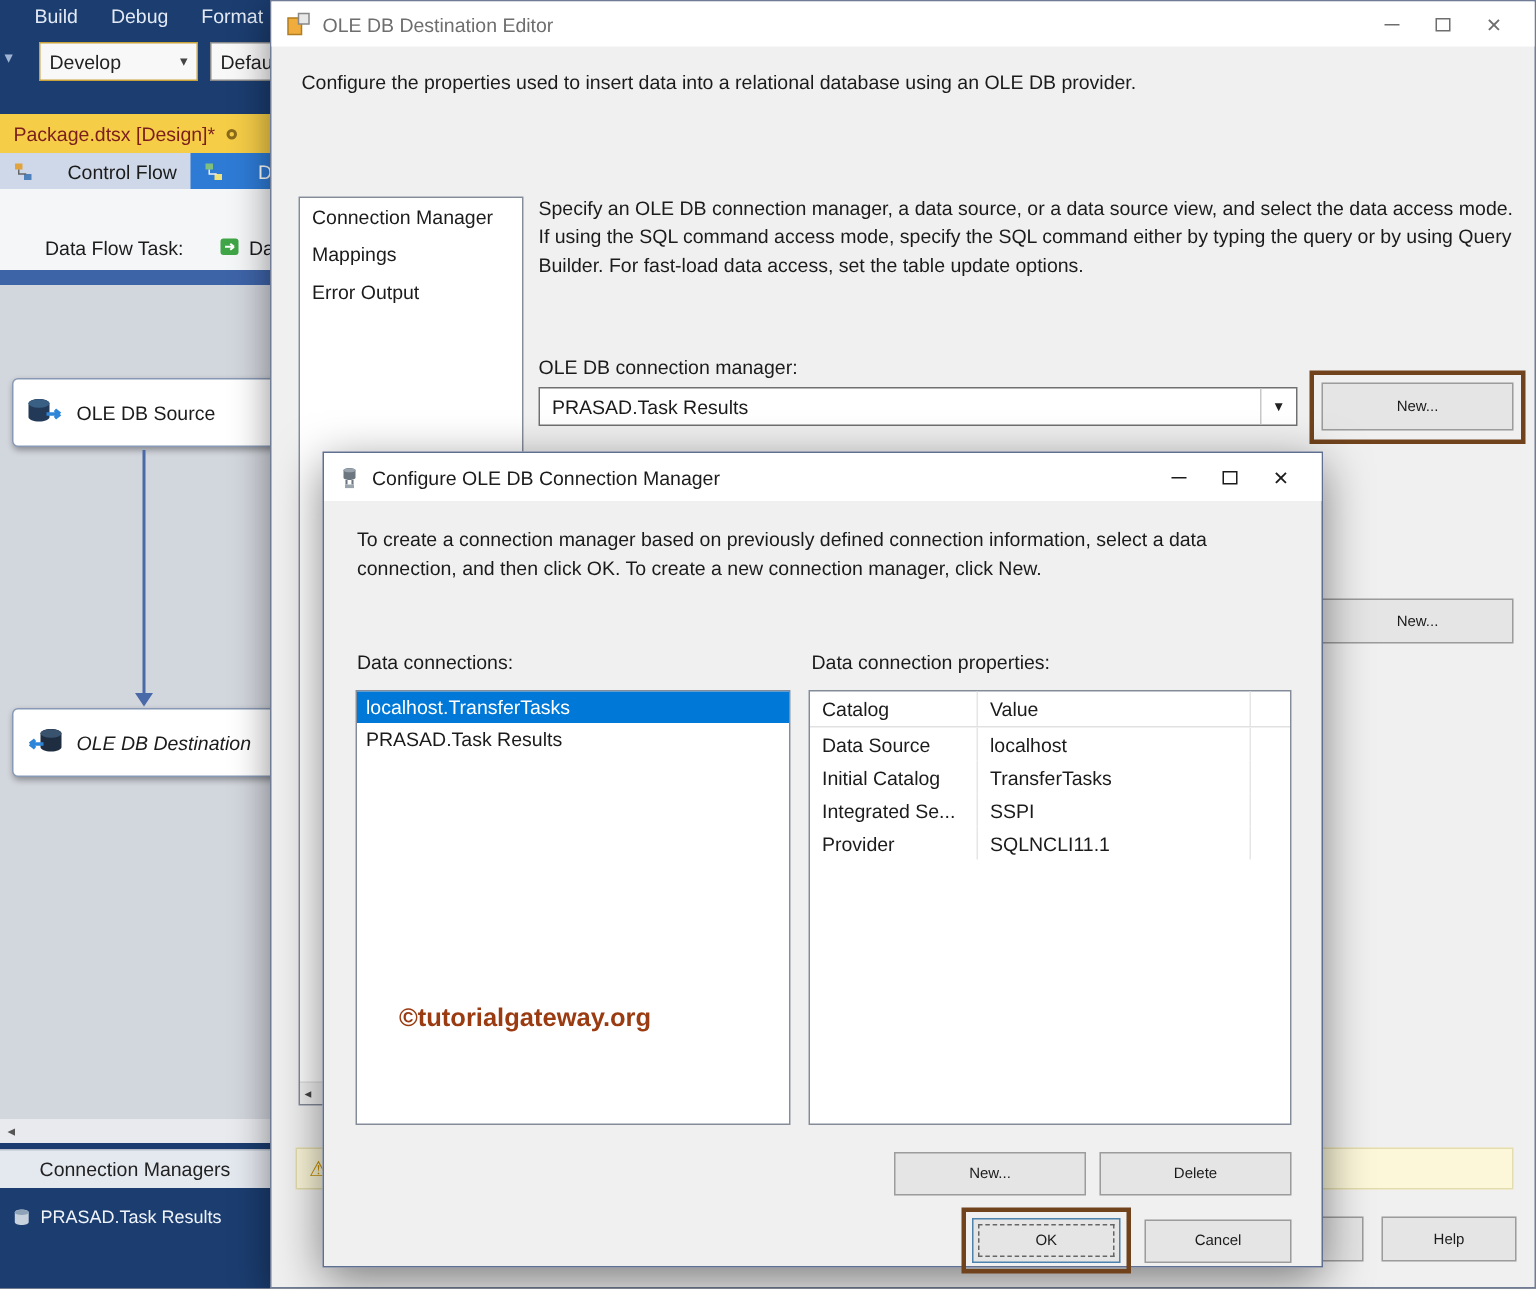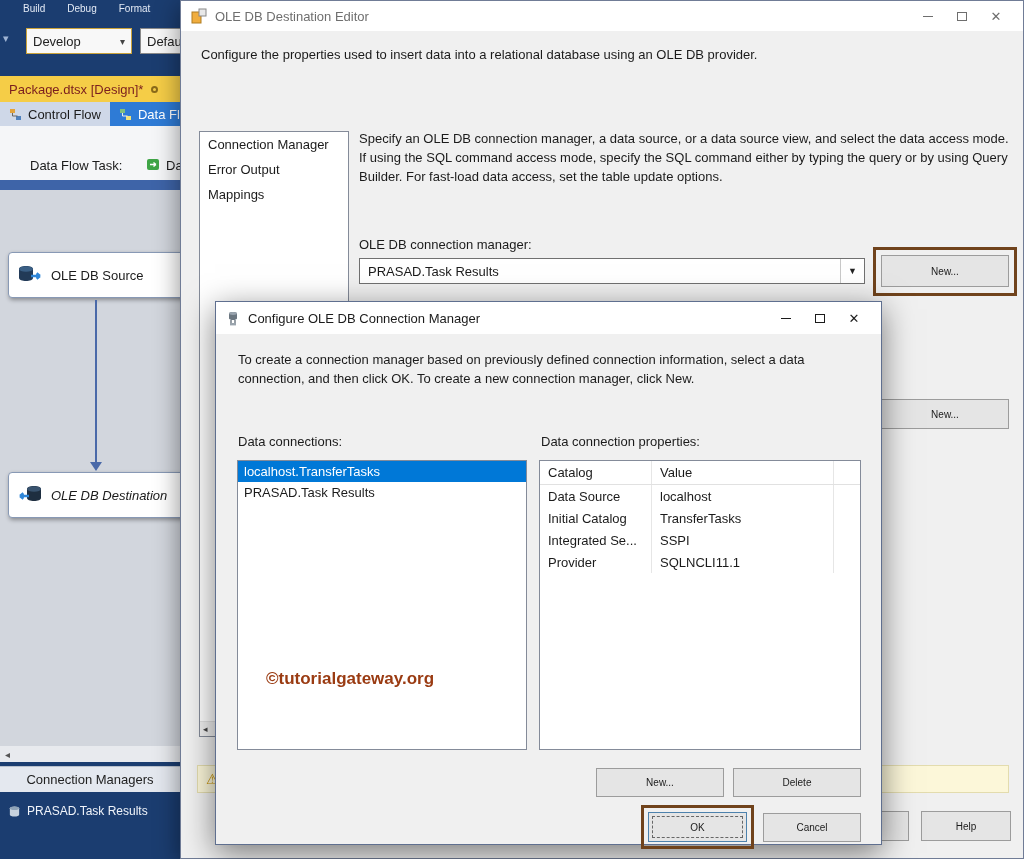--- a/index.html
+++ b/index.html
@@ -2,37 +2,37 @@
 <html><head>
 <meta charset="utf-8">
 <style>
   * { margin:0; padding:0; box-sizing:border-box; font-family:"Liberation Sans", sans-serif; }
   body { background:#555; }
   #canvas { position:relative; width:1024px; height:859px; overflow:hidden;
             background:#1b3d70; font-size:13px; color:#1b1b1b; }
 
   
   .vs-menu { position:absolute; left:0; top:0; width:100%; height:22px; display:flex; color:#e3eaf5; }
-  .vs-menu span { padding:3px 11px; font-size:10px; cursor:default; }
+  .vs-menu span { padding:3px 11px; font-size:13px; cursor:default; }
   .vs-menu span:first-child { margin-left:12px; }
 
   .vs-toolbar { position:absolute; left:0; top:24px; width:180px; height:34px; }
   .tb-overflow { position:absolute; left:3px; top:8px; color:#9fb4d4; font-size:11px; }
   .tb-combo { position:absolute; top:4px; height:26px; background:#f8f8f8; border:1px solid #c9a23a;
               display:flex; align-items:center; padding:0 6px; color:#222; overflow:hidden; white-space:nowrap; }
   .combo-develop { left:26px; width:106px; }
   .combo-default { left:140px; width:60px; border-color:#8a8a8a; }
   .tb-combo .arrow { margin-left:auto; font-size:10px; color:#444; padding-left:6px; }
 
   .vs-doctab { position:absolute; left:0; top:76px; width:180px; height:26px; background:#f5cd47;
                color:#7a1e1e; display:flex; align-items:center; padding:0 9px; white-space:nowrap; }
   .pin-icon { width:7px; height:7px; border:2px solid #8a6a1a; border-radius:50%; margin-left:8px; flex:0 0 auto; }
 
   .vs-subtabs { position:absolute; left:0; top:102px; width:200px; height:24px; background:#cfd8e8; display:flex; }
-  .subtab { display:flex; align-items:center; gap:6px; padding:0 9px; white-space:nowrap; }
+  .subtab { display:flex; align-items:center; gap:23px; padding:0 9px; white-space:nowrap; }
   .subtab.active { background:#2e7bd6; color:#fff; }
 
   .vs-taskbar { position:absolute; left:0; top:126px; width:180px; height:54px; background:#f5f6f8; }
   .dft-label { position:absolute; left:30px; top:32px; color:#1b1b1b; }
   .dft-icon  { position:absolute; left:146px; top:31px; }
   .dft-value { position:absolute; left:166px; top:32px; white-space:nowrap; }
 
   .vs-bluebar { position:absolute; left:0; top:180px; width:180px; height:10px; background:#3e64a8; }
   .vs-designer { position:absolute; left:0; top:190px; width:180px; height:556px; background:#d2d6dd; }
 
@@ -231,22 +231,22 @@
             <span class="g-max"></span>
           </span>
         <span class="win-btn g-close">✕</span>
       </div>
     </div>
 
     <div class="de-desc">Configure the properties used to insert data into a relational database using an OLE DB provider.</div>
 
     <div class="de-nav">
       <div class="nav-item">Connection Manager</div>
+      <div class="nav-item">Mappings</div>
       <div class="nav-item">Error Output</div>
-      <div class="nav-item">Mappings</div>
       <div class="de-nav-scroll">
         <span class="sarrow">◂</span>
       </div>
     </div>
 
     <div class="de-text">Specify an OLE DB connection manager, a data source, or a data source view, and select the data access mode. If using the SQL command access mode, specify the SQL command either by typing the query or by using Query Builder. For fast-load data access, set the table update options.</div>
 
     <div class="de-combo-label">OLE DB connection manager:</div>
     <div class="de-combo">
       <span>PRASAD.Task Results</span>

